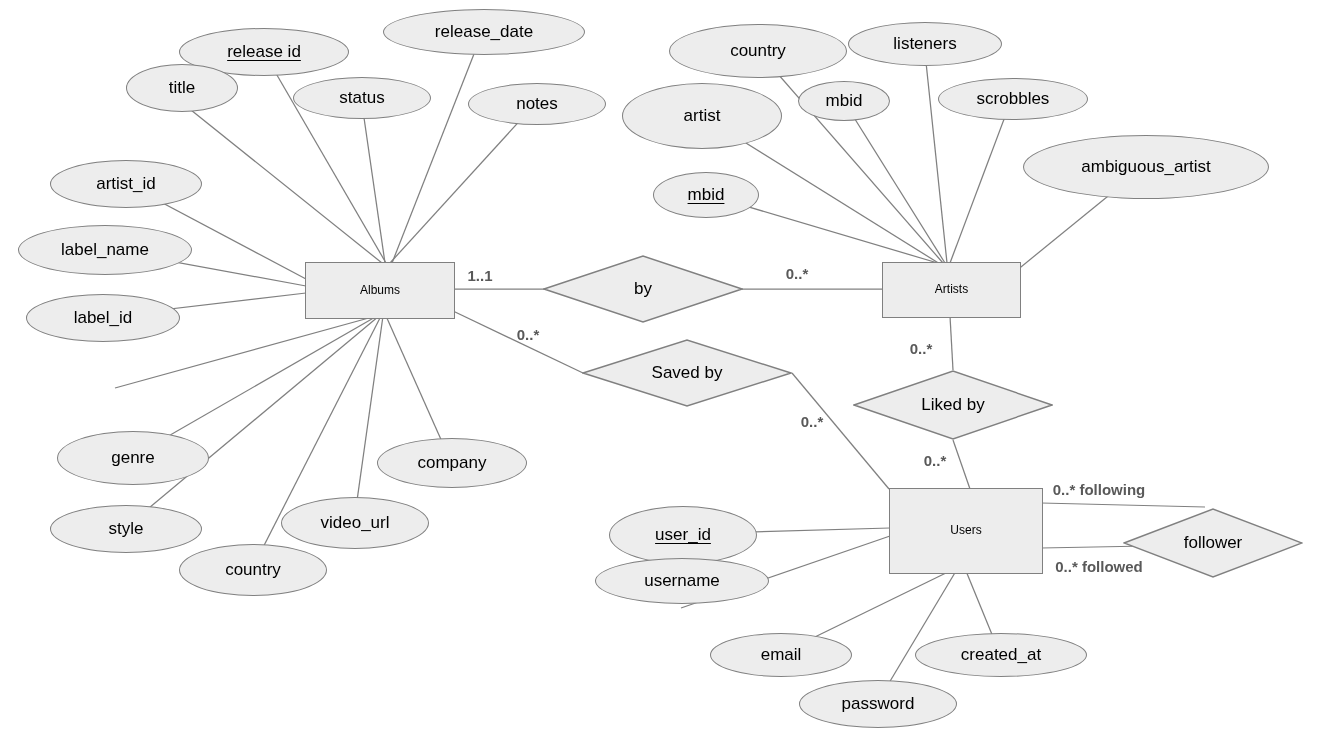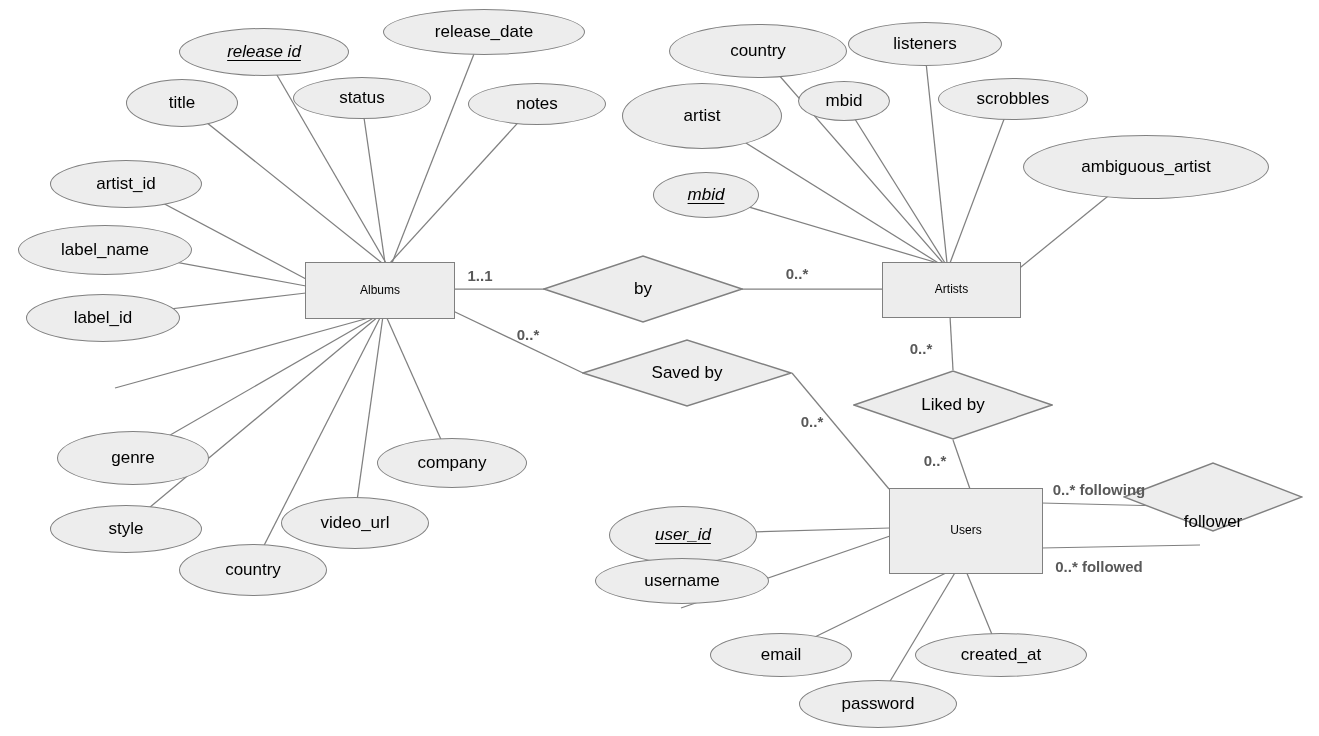--- a/index.html
+++ b/index.html
@@ -19,21 +19,21 @@
   .wires{position:absolute;left:0;top:0;z-index:0;}
   .wires line{stroke:var(--connector);stroke-width:1.25;}
   .node{position:absolute;z-index:1;display:flex;align-items:center;justify-content:center;
         text-align:center;font-size:17px;line-height:1.1;}
   .ellipse{background:var(--shape-fill);border:1.5px solid var(--shape-border);border-radius:50%;}
   .entity{background:var(--shape-fill);border:1.5px solid var(--shape-border);font-size:12px;}
   .diamond{background:transparent;border:none;}
   .diamond svg{position:absolute;left:0;top:0;width:100%;height:100%;}
   .diamond polygon{fill:var(--shape-fill);stroke:var(--shape-border);stroke-width:1.4;}
   .diamond .lbl{position:relative;z-index:1;}
-  .pk{text-decoration:underline;text-underline-offset:3px;font-style:italic;}
+  .pk{text-decoration:underline;text-underline-offset:3px;}
   .card{position:absolute;z-index:1;transform:translate(-50%,-50%);white-space:nowrap;
         font-size:15px;color:var(--cardinality-text);font-weight:bold;}
 </style>
 </head>
 <body>
 
 <div class="canvas">
 
   <svg class="wires" width="1319" height="736">
 
@@ -78,21 +78,21 @@
     <line x1="1041" y1="503" x2="1205" y2="507"></line>
     <line x1="1041" y1="548" x2="1200" y2="545"></line>
   </svg>
 
   <div class="node ellipse" style="left:179px;top:28px;width:168px;height:46px;">
     <span class="pk">release id</span>
   </div>
   <div class="node ellipse" style="left:383px;top:9px;width:200px;height:44px;">
     <span>release_date</span>
   </div>
-  <div class="node ellipse" style="left:126px;top:79px;width:110px;height:46px;">
+  <div class="node ellipse" style="left:126px;top:64px;width:110px;height:46px;">
     <span>title</span>
   </div>
   <div class="node ellipse" style="left:293px;top:77px;width:136px;height:40px;">
     <span>status</span>
   </div>
   <div class="node ellipse" style="left:468px;top:83px;width:136px;height:40px;">
     <span>notes</span>
   </div>
   <div class="node ellipse" style="left:50px;top:160px;width:150px;height:46px;">
     <span>artist_id</span>
@@ -178,21 +178,21 @@
         <polygon points="1,34 105,1 209,34 105,67"></polygon>
       </svg>
     <span class="lbl">Saved by</span>
   </div>
   <div class="node diamond" style="left:853px;top:370px;width:200px;height:70px;">
     <svg viewBox="0 0 200 70">
         <polygon points="1,35 100,1 199,35 100,69"></polygon>
       </svg>
     <span class="lbl">Liked by</span>
   </div>
-  <div class="node diamond" style="left:1123px;top:462px;width:180px;height:70px;align-items:flex-end;">
+  <div class="node diamond" style="left:1123px;top:508px;width:180px;height:70px;">
     <svg viewBox="0 0 180 70">
         <polygon points="1,35 90,1 179,35 90,69"></polygon>
       </svg>
     <span class="lbl">follower</span>
   </div>
 
   <div class="card" style="left:480px;top:275px;">1..1</div>
   <div class="card" style="left:797px;top:273px;">0..*</div>
   <div class="card" style="left:528px;top:334px;">0..*</div>
   <div class="card" style="left:921px;top:348px;">0..*</div>

